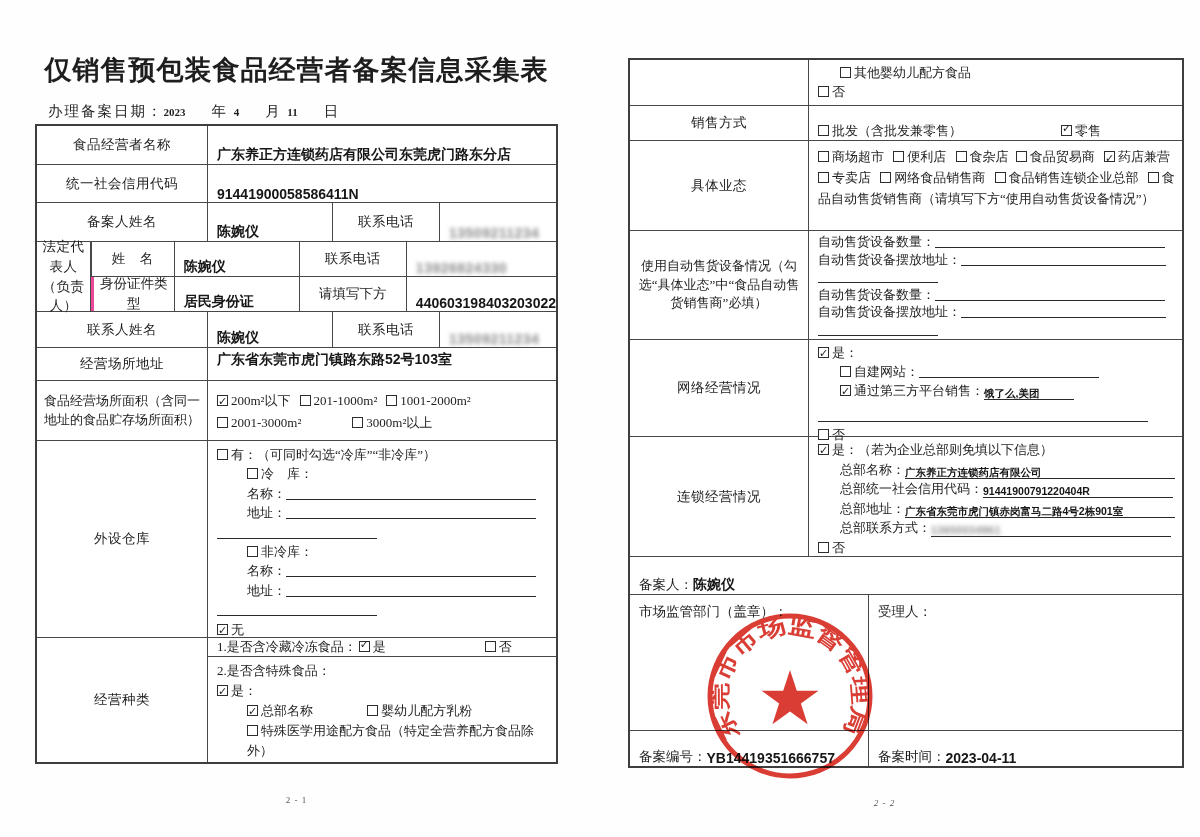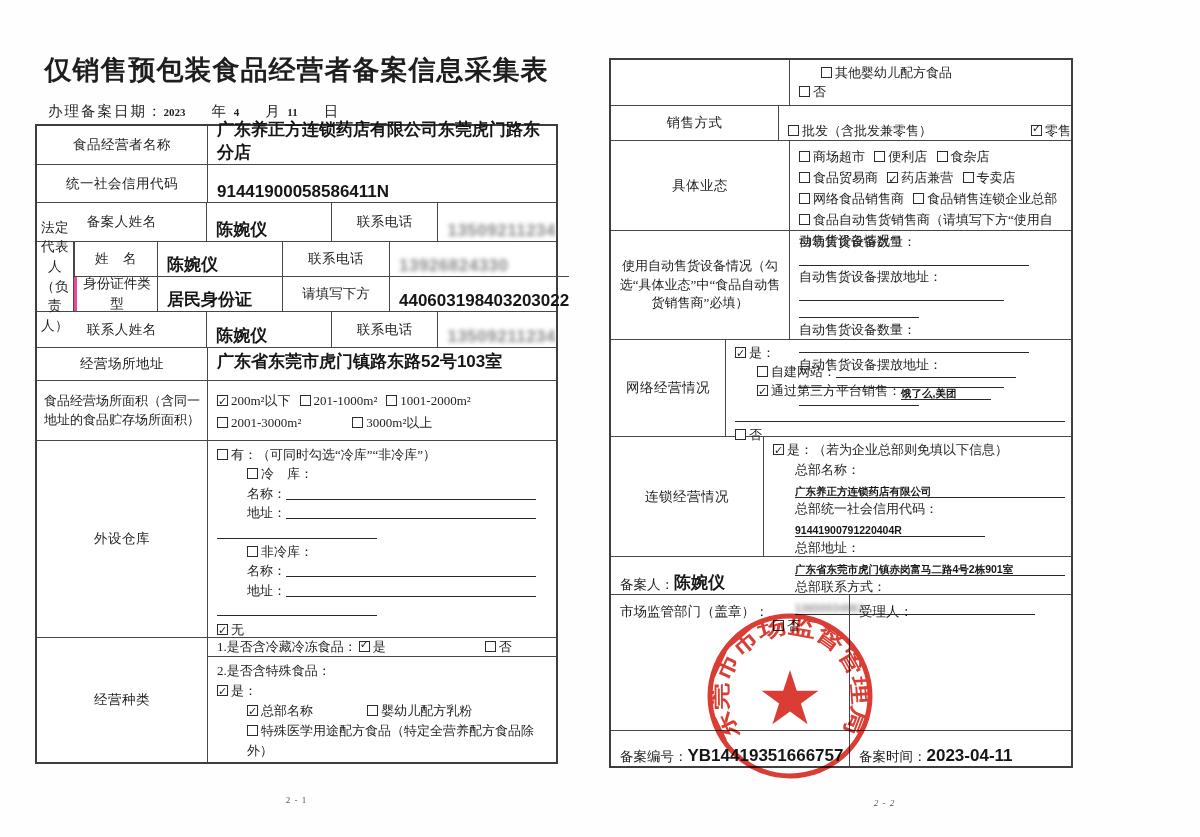--- a/index.html
+++ b/index.html
@@ -15,21 +15,21 @@
   .td + .td { border-left:1px solid #474747; }
   .lab { display:flex; align-items:center; justify-content:center; text-align:center;
          font-size:13.5px; letter-spacing:.5px; padding:2px 4px; line-height:1.45; }
   .vcell { display:flex; align-items:flex-end; padding-left:9px; }
   .tcell { padding:4px 6px 2px 9px; line-height:19.5px; font-size:13px; }
   .flex1 { flex:1; }
   .col { display:flex; flex-direction:column; flex:1; }
   .subrow { display:flex; flex:1; }
   .subrow + .subrow { border-top:1px solid #474747; }
 
-  .sval { font-family:"Liberation Sans","DejaVu Sans",sans-serif; font-size:17px; font-weight:600; color:#161616; }
+  .sval { font-family:"Liberation Sans","DejaVu Sans",sans-serif; font-size:14px; font-weight:600; color:#161616; }
   .tiny { font-size:10.5px; }
   .blurred { filter:blur(2.2px); color:#8a8a8a; letter-spacing:.5px; }
 
   
   .cb { display:inline-block; width:11px; height:11px; border:1.4px solid #2d2d2d; background:#fff;
         position:relative; vertical-align:-1px; margin-right:3px; flex:none; }
   .cb[data-checked="true"]::before { content:"✓"; position:absolute; left:0px; top:-4px;
         font-size:11px; font-weight:bold; color:#1d1d1d; font-family:"DejaVu Sans",sans-serif; }
   .opt { white-space:nowrap; margin-right:9px; font-size:13px; }
   .opt:last-child { margin-right:0;padding-left:42px; }
@@ -44,21 +44,21 @@
 
   
   #p1-title { position:absolute; left:35px; top:52px; width:523px; text-align:center;
               font-size:27px; font-weight:700; letter-spacing:1px; }
   #p1-date  { position:absolute; left:48px; top:102px; font-size:14.5px; letter-spacing:2px; }
   #p1-date .num { font-size:11px; font-weight:600; letter-spacing:0; font-family:"Liberation Serif",serif; }
   #p1-date .gap { display:inline-block; width:26px; }
   #p1-tbl { left:35px; top:124px; width:523px; }
 
   
-  #p2-tbl { left:609px; top:58px; width:464px; }
+  #p2-tbl { left:628px; top:58px; width:556px; }
 
   .footer { position:absolute; font-size:9px; color:#555; letter-spacing:1px;
             font-family:"Liberation Serif",serif; }
   #footer1 { left:35px;  top:795px; width:523px; text-align:center; }
   #footer2 { left:632px; top:798px; width:505px; text-align:center;font-style:italic; }
 
   
   #stamp { position:absolute; left:702px; top:608px; width:176px; height:176px;
            z-index:5; opacity:.9; mix-blend-mode:multiply; pointer-events:none; }
 </style>
@@ -208,21 +208,21 @@
         <span class="opt"><span class="cb" data-checked="false"></span><span>批发（含批发兼零售）</span></span>
         <span class="opt" style="margin-left:48px"><span class="cb" data-checked="true"></span><span>零售</span></span>
       </div>
     </div>
 
     <div class="tr" style="height:90px">
       <div class="td lab" style="width:178px">具体业态</div>
       <div class="td tcell flex1" style="line-height:21px;padding-top:5px">
         <span class="opt" style="margin-right:6px"><span class="cb" data-checked="false"></span><span>商场超市</span></span>
         <span class="opt" style="margin-right:6px"><span class="cb" data-checked="false"></span><span>便利店</span></span>
-        <span class="opt" style="margin-right:10px"><span class="cb" data-checked="false"></span><span>食杂店</span></span>
+        <span class="opt" style="margin-right:4px"><span class="cb" data-checked="false"></span><span>食杂店</span></span>
         <span class="opt" style="margin-right:6px"><span class="cb" data-checked="false"></span><span>食品贸易商</span></span>
         <span style="white-space:normal;margin-right:6px;font-size:13px"><span class="cb" data-checked="true"></span><span>药店兼营</span></span>
         <span class="opt" style="margin-right:6px"><span class="cb" data-checked="false"></span><span>专卖店</span></span>
         <span class="opt" style="margin-right:6px"><span class="cb" data-checked="false"></span><span>网络食品销售商</span></span>
         <span style="white-space:normal;margin-right:6px;font-size:13px"><span class="cb" data-checked="false"></span><span>食品销售连锁企业总部</span></span>
         <span style="white-space:normal;font-size:13px"><span class="cb" data-checked="false"></span><span>食品自动售货销售商（请填写下方“使用自动售货设备情况”）</span></span>
       </div>
     </div>
 
     <div class="tr" style="height:109px">

